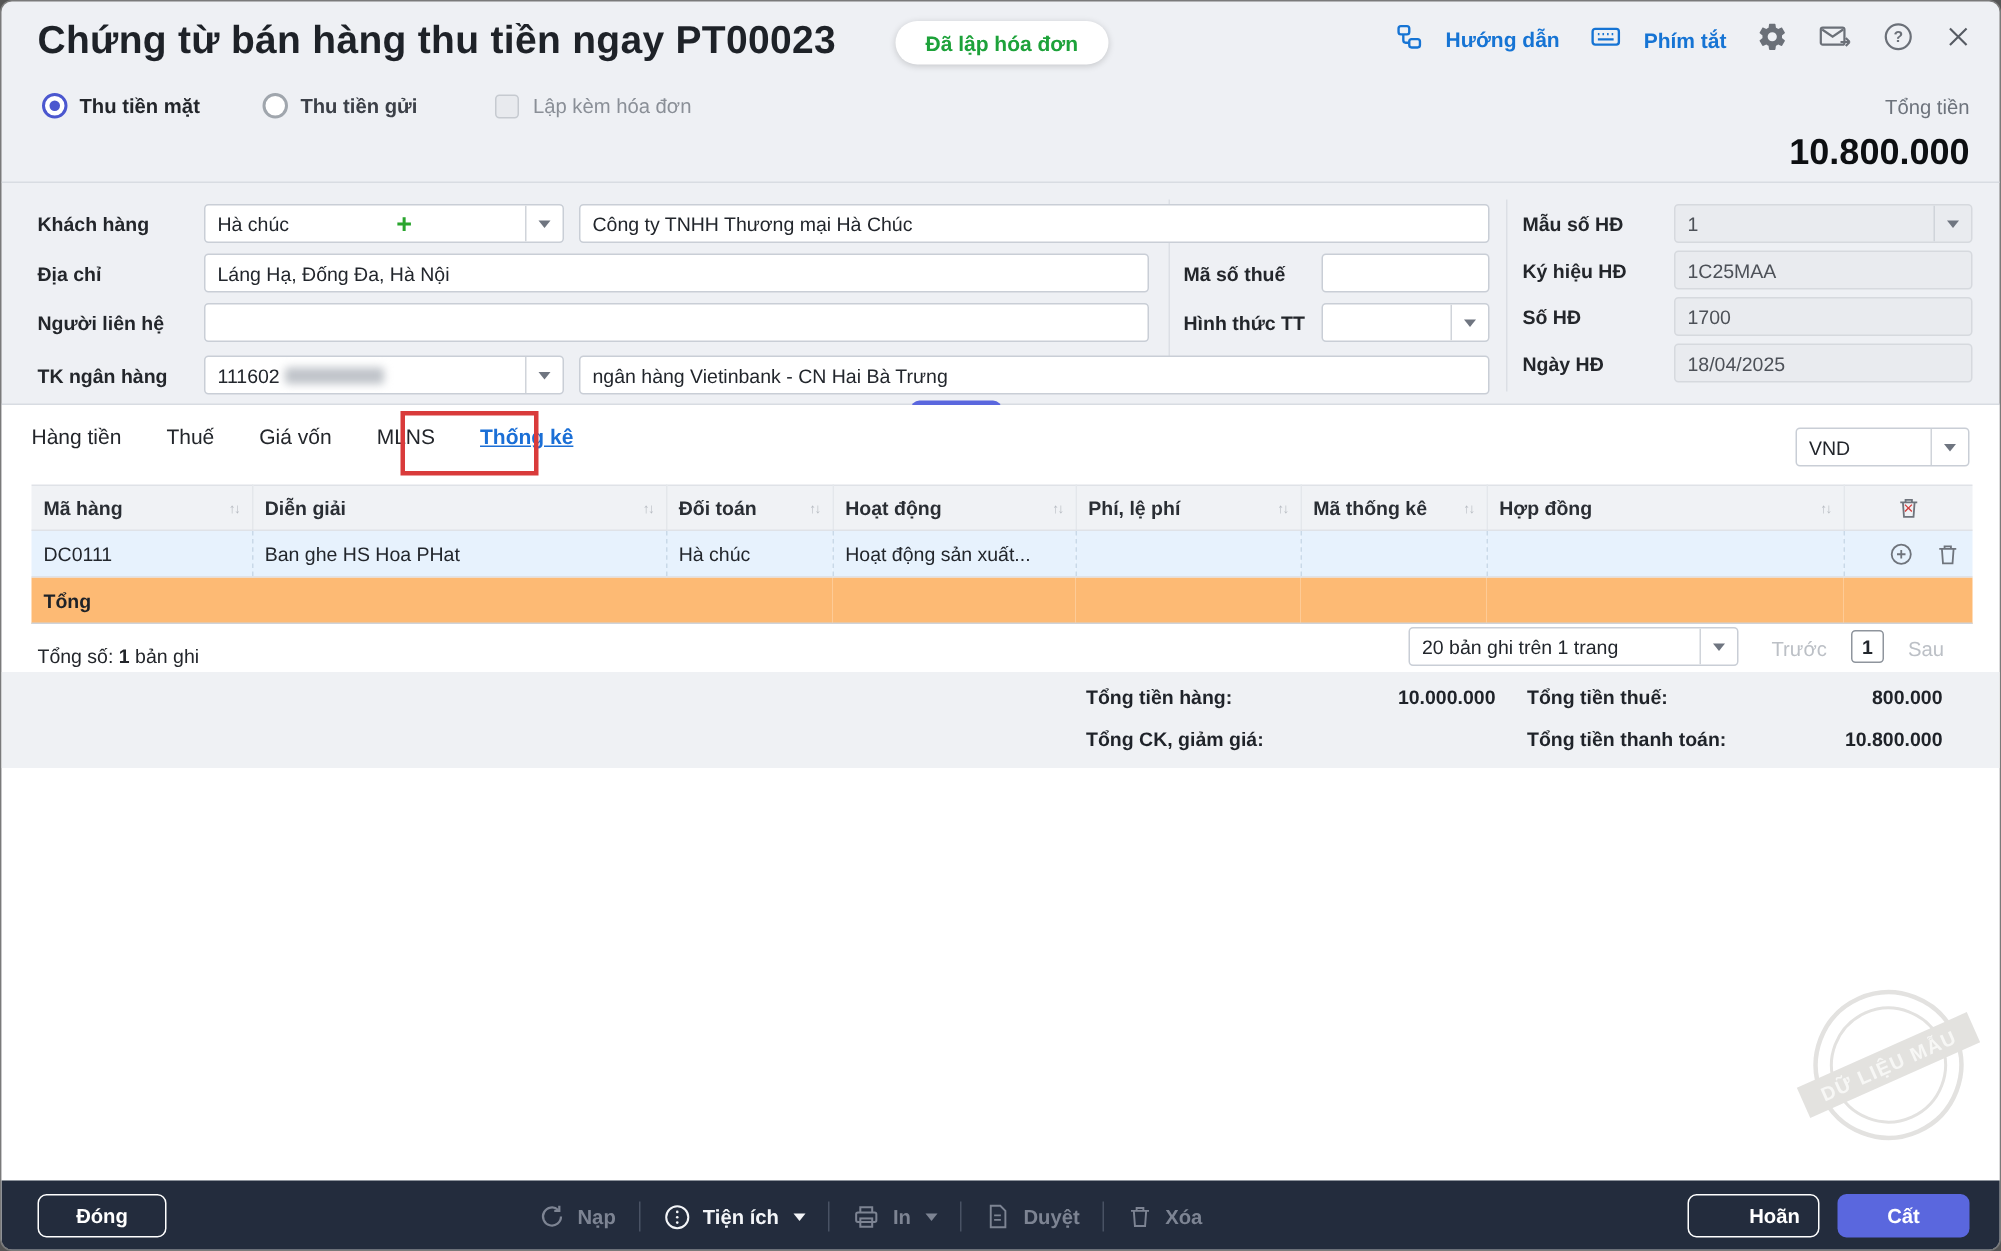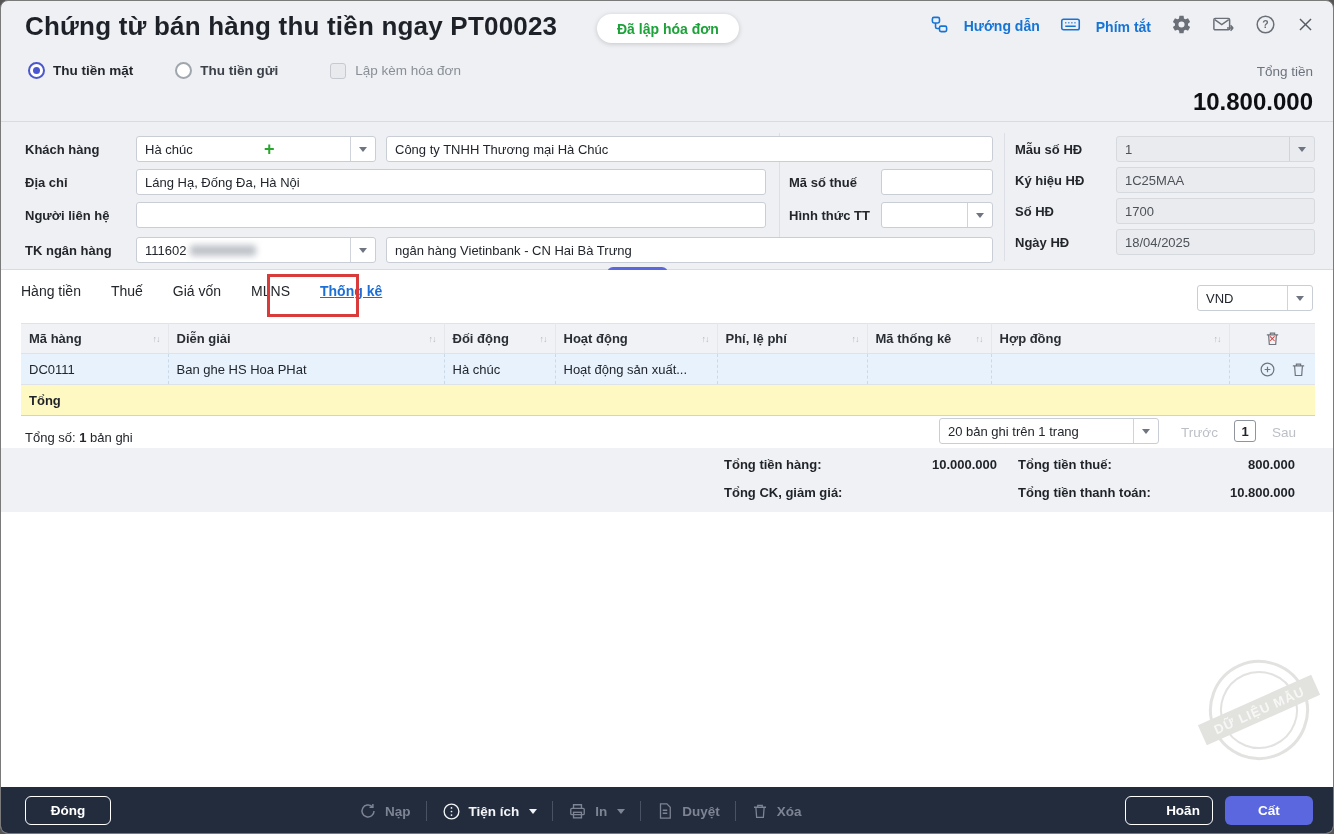--- a/index.html
+++ b/index.html
@@ -80,21 +80,21 @@
   table.grid th {
     background:#f0f2f5; height:30px; font-size:13px; font-weight:bold; color:#2a2e34; text-align:left;
     padding:0 8px; border-top:1px solid #dfe2e7; border-bottom:1px solid #dfe2e7; border-right:1px solid #e4e7eb;
   }
   table.grid th .thwrap { display:flex; align-items:center; justify-content:space-between; }
   .sort { color:#b7bbc2; font-size:9px; letter-spacing:-1px; }
   table.grid td { height:31px; padding:0 8px; font-size:13px; color:#22262c; background:#e7f2fd; border-left:1px dashed #c9d9e8; }
   table.grid td:first-child { border-left:none; }
   table.grid tr.body { border-bottom:1px solid #dfe2e7; }
   .rowacts { display:flex; gap:14px; justify-content:flex-end; align-items:center; color:#6f747c; }
-  tr.trow td { background:#fef9c3; border-left:none; border-bottom:1px solid #cfd3d9; font-weight:bold; color:#1e2228; }
+  tr.trow td { background:#fdba74; border-left:none; border-bottom:1px solid #cfd3d9; font-weight:bold; color:#1e2228; }
   .th-del { display:flex; justify-content:center; position:relative; color:#6f747c; }
   .th-del .redx { position:absolute; top:4px; left:50%; transform:translateX(-50%); color:#d23b3b; font-size:9px; font-weight:bold; }
 
   .pag-summary { position:absolute; left:24px; top:160px; color:#23262b; }
   .pag-size { left:938px; top:148px; width:220px; position:absolute; }
   .pag-prev { position:absolute; left:1180px; top:155px; color:#bcc0c6; font-size:13.5px; }
   .pag-page { position:absolute; left:1233px; top:150px; width:22px; height:22px; border:1px solid #8f959d; border-radius:3px; display:flex; align-items:center; justify-content:center; font-weight:bold; background:#fff; }
   .pag-next { position:absolute; left:1271px; top:155px; color:#bcc0c6; font-size:13.5px; }
 
   .totals { position:absolute; left:0; top:178px; width:1334px; height:64px; background:#eff1f4; }
@@ -300,21 +300,21 @@
               </span>
             </th>
         <th>
               <span class="thwrap">
                 <span>Diễn giải</span>
                 <span class="sort">↑↓</span>
               </span>
             </th>
         <th>
               <span class="thwrap">
-                <span>Đối động</span>
+                <span>Đối toán</span>
                 <span class="sort">↑↓</span>
               </span>
             </th>
         <th>
               <span class="thwrap">
                 <span>Hoạt động</span>
                 <span class="sort">↑↓</span>
               </span>
             </th>
         <th>

